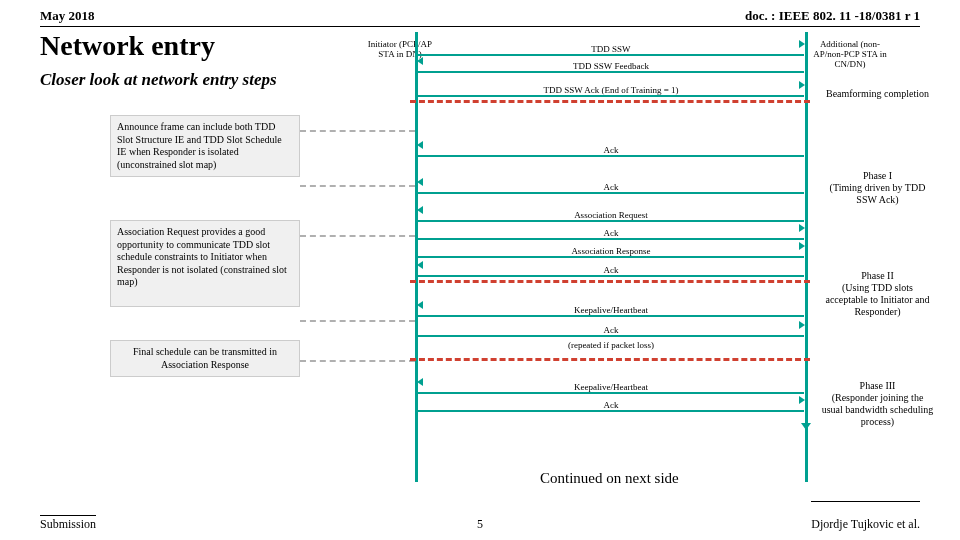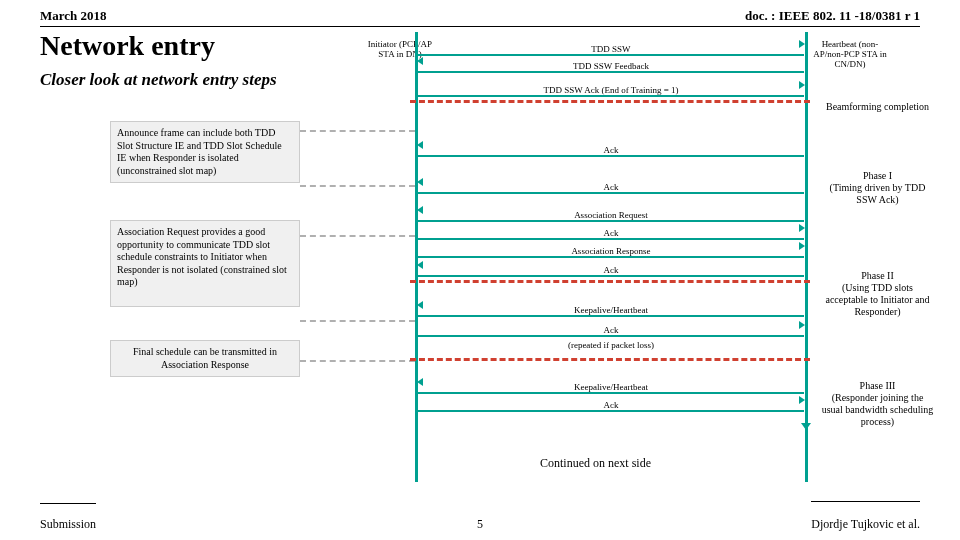--- a/index.html
+++ b/index.html
@@ -2,57 +2,57 @@
 <html><head>
 <meta charset="utf-8">
 <style>
   * { margin:0; padding:0; box-sizing:border-box; }
   body { width:960px; height:540px; font-family:"Times New Roman",serif; position:relative; background:#fff; color:#000; }
   .page { position:absolute; inset:0; }
   .hdr { position:absolute; top:8px; left:40px; right:40px; display:flex; justify-content:space-between; font-weight:bold; font-size:13px; border-bottom:1.5px solid #000; padding-bottom:2px; }
   .title { position:absolute; top:30px; left:40px; font-size:28px; font-weight:bold; }
   .subtitle { position:absolute; top:70px; left:40px; font-size:17px; font-style:italic; font-weight:bold; }
   .notebox { position:absolute; width:190px; background:#f0f0f0; border:1px solid #ccc; font-size:10px; padding:5px 6px; line-height:1.25; }
-  .note1 { top:121px; left:110px; }
+  .note1 { top:115px; left:110px; }
   .note2 { top:220px; left:110px; height:87px;}
   .note3 { top:340px; left:110px;text-align:center; }
   .init-label { position:absolute; top:40px; left:365px; width:70px; font-size:9px; text-align:center; line-height:1.1;}
   .resp-label { position:absolute; top:40px; left:810px; width:80px; font-size:9px; text-align:center; line-height:1.1;}
   .lifeline { position:absolute; width:3px; background:#00a090; }
   .ll-l { left:415px; top:32px; height:450px; }
   .ll-r { left:805px; top:32px; height:450px; }
   .msg { position:absolute; left:418px; width:386px; font-size:9px; text-align:center; }
   .msg-line { border-bottom:2px solid #00a090; }
   .redline { position:absolute; left:410px; width:400px; border-top:3px dashed #d04030; }
   .gray-dash { position:absolute; border-top:2px dashed #b0b0b0; }
   .side-note { position:absolute; left:820px; width:115px; font-size:10px; text-align:center; line-height:1.2; }
   .ftr { position:absolute; bottom:8px; left:40px; right:40px; font-size:12px; }
-  .ftr-l { position:absolute; left:0; bottom:0; border-top:1px solid #000; padding-top:13px; }
+  .ftr-l { position:absolute; left:0; bottom:0; border-top:1px solid #000; padding-top:1px; }
   .ftr-c { position:absolute; left:50%; transform:translateX(-50%); bottom:0; }
   .ftr-r { position:absolute; right:0; bottom:0; border-top:1px solid #000; padding-top:15px;}
-  .cont { position:absolute; top:456px; left:540px; font-size:12px;}
+  .cont { position:absolute; top:470px; left:540px; font-size:15px;}
   .arrowR::after{content:"";position:absolute;right:-1px;top:-4px;border-left:6px solid #00a090;border-top:4px solid transparent;border-bottom:4px solid transparent;}
   .arrowL::before{content:"";position:absolute;left:-1px;top:-4px;border-right:6px solid #00a090;border-top:4px solid transparent;border-bottom:4px solid transparent;}
   .down-arrow{position:absolute;left:802px;top:405px;width:8px;height:25px;}
   .down-arrow .shaft{position:absolute;left:3px;top:0;width:2px;height:20px;background:#00a090;}
   .down-arrow .head{position:absolute;left:-1px;top:18px;border-left:5px solid transparent;border-right:5px solid transparent;border-top:7px solid #00a090;}
 </style>
 </head>
 <body>
 
 <div class="page">
   <div class="hdr">
-    <span>March 2018</span>
+    <span>May 2018</span>
     <span>doc. : IEEE 802. 11 -18/0381 r 1</span>
   </div>
   <div class="title">Network entry</div>
   <div class="subtitle">Closer look at network entry steps</div>
 
   <div class="init-label">Initiator (PCP/AP STA in DN)</div>
-  <div class="resp-label">Heartbeat (non-AP/non-PCP STA in CN/DN)</div>
+  <div class="resp-label">Additional (non-AP/non-PCP STA in CN/DN)</div>
 
   <div class="lifeline ll-l"></div>
   <div class="lifeline ll-r"></div>
 
   <div class="notebox note1">Announce frame can include both TDD Slot Structure IE and TDD Slot Schedule IE when Responder is isolated (unconstrained slot map)</div>
   <div class="notebox note2">Association Request provides a good opportunity to communicate TDD slot schedule constraints to Initiator when Responder is not isolated (constrained slot map)</div>
   <div class="notebox note3">Final schedule can be transmitted in Association Response</div>
 
   <div class="gray-dash" style="top:130px;left:300px;width:115px"></div>
   <div class="gray-dash" style="top:185px;left:300px;width:115px"></div>
@@ -76,21 +76,21 @@
   <div class="msg" style="top:340px"><span>(repeated if packet loss)</span></div>
   <div class="redline" style="top:358px"></div>
   <div class="msg msg-line arrowL" style="top:382px"><span>Keepalive/Heartbeat</span></div>
   <div class="msg msg-line arrowR" style="top:400px"><span>Ack</span></div>
 
   <div class="down-arrow">
       <div class="shaft"></div>
       <div class="head"></div>
     </div>
 
-  <div class="side-note" style="top:101px">Beamforming completion</div>
+  <div class="side-note" style="top:88px">Beamforming completion</div>
   <div class="side-note" style="top:170px;white-space:pre-line">Phase I
 (Timing driven by TDD SSW Ack)</div>
   <div class="side-note" style="top:270px;white-space:pre-line">Phase II
 (Using TDD slots acceptable to Initiator and Responder)</div>
   <div class="side-note" style="top:380px;white-space:pre-line">Phase III
 (Responder joining the usual bandwidth scheduling process)</div>
 
   <div class="cont">Continued on next side</div>
 
   <div class="ftr">

